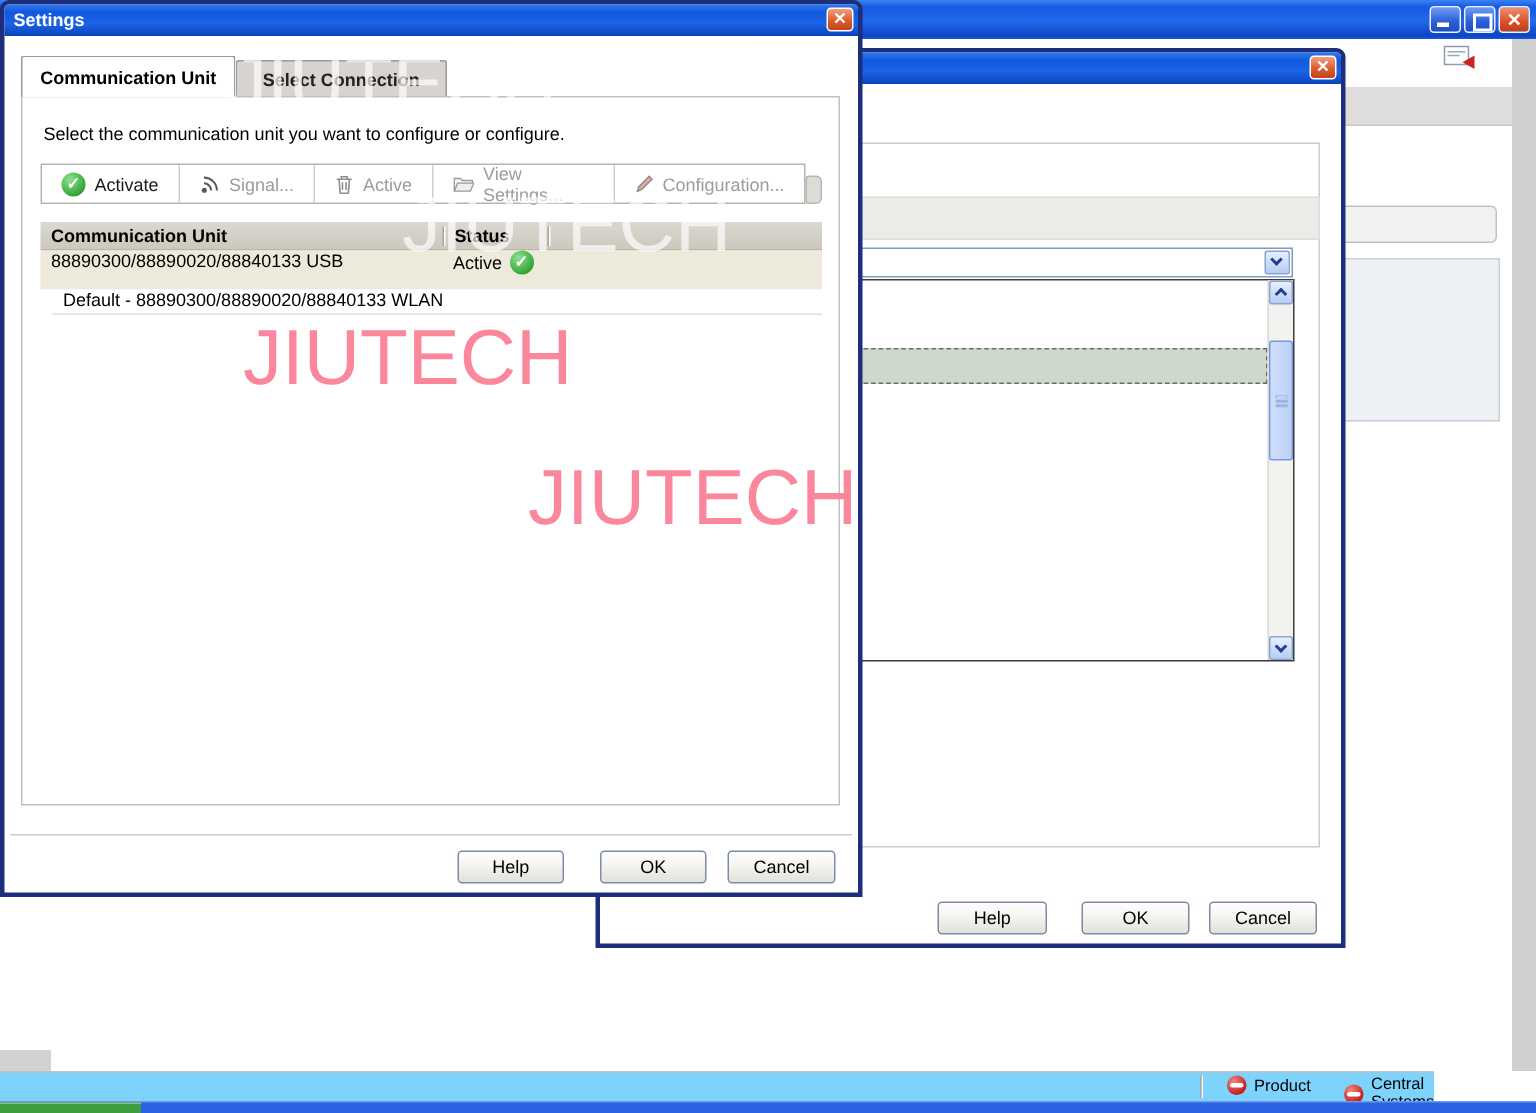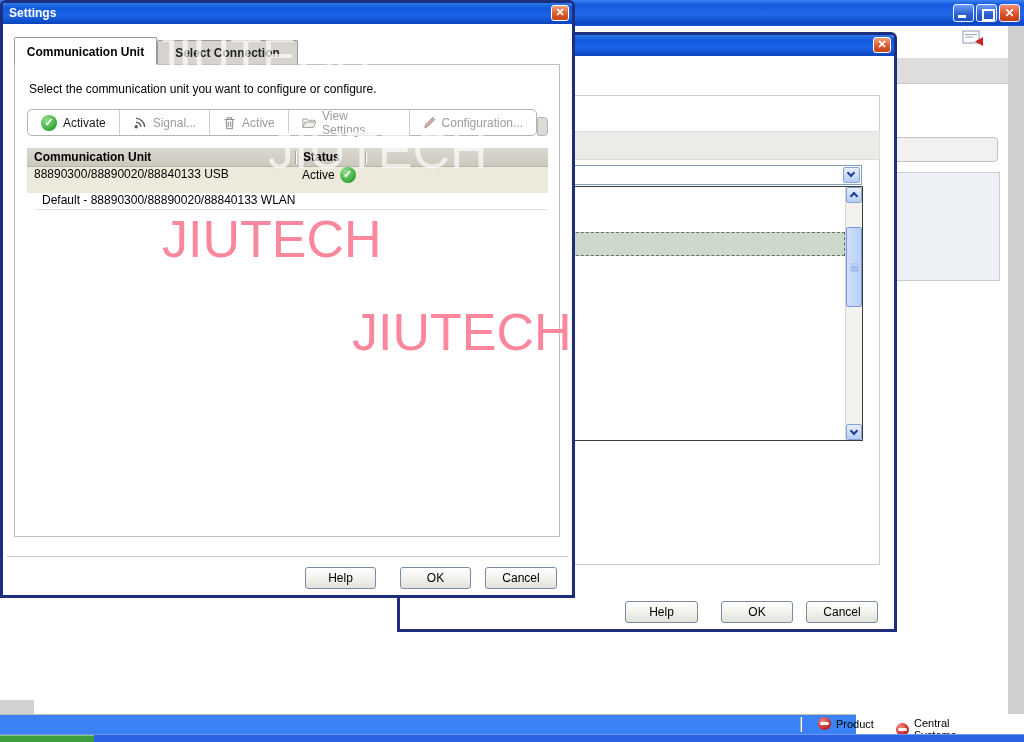--- a/index.html
+++ b/index.html
@@ -21,21 +21,21 @@
 
   #main-toolbar-band { left:580px; top:58px; width:428px; height:26px; background:#dedddb; border-bottom:1px solid #c9c8c4; }
   #main-bar-fragment { left:858px; top:137px; width:140px; height:25px; background:#f1f1ef; border:1px solid #c2c2c0; border-radius:4px; }
   #main-panel-fragment { left:858px; top:172px; width:142px; height:109px; background:#edf0f4; border:1px solid #c8cdd6; }
   #right-strip { left:1008px; top:26px; width:16px; height:688px; background:#cfcfcf; }
   #bl-gray { left:0; top:700px; width:34px; height:14px; background:#d2d2d2; }
 
   #msg-icon { left:962px; top:30px; width:22px; height:17px; }
 
   
-  #statusbar { left:0; top:714px; width:856px; height:20px; background:#3b82f6; border-top:1px solid #c6c2ae;
+  #statusbar { left:0; top:714px; width:956px; height:20px; background:#7dd3fc; border-top:1px solid #c6c2ae;
                font-size:11px; color:#000; }
   .sb-sep { position:absolute; top:2px; width:1px; height:15px; background:#aca899; box-shadow:1px 0 0 #fff; }
   .sb-item { position:absolute; top:2px; display:flex; align-items:center; gap:5px; }
   .rminus { width:13px; height:13px; border-radius:50%; background:radial-gradient(circle at 35% 30%,#f08a7a,#c41e1e 70%); position:relative; flex:0 0 auto; }
   .rminus::after { content:""; position:absolute; left:2px; top:5px; width:9px; height:3px; background:#fff; border-radius:1.5px; }
 
   
   #taskbar { left:0; top:734px; width:1024px; height:8px; background:#2a63e4; border-top:1px solid #6f97f2; }
   #start-frag { position:absolute; left:0; top:0; width:94px; height:8px; background:#3f9e3f; border-top:1px solid #86c386; }
 
@@ -75,21 +75,21 @@
   
   #settings { left:0; top:0; width:575px; height:598px; z-index:20; }
   .tab { position:absolute; border:1px solid #9a9a9a; border-bottom:none; font-size:12px; font-weight:bold;
          text-align:center; border-radius:2px 2px 0 0; }
   #tab-active { left:11px; top:34px; width:143px; height:28px; background:#fff; z-index:3; line-height:28px; color:#000; }
   #tab-inactive { left:154px; top:37px; width:141px; height:25px; background:#d7d4cf; z-index:1; line-height:24px; color:#222; }
   #tab-panel { left:11px; top:61px; width:546px; height:473px; background:#fff; border:1px solid #c0c0c0; z-index:2; }
 
   #instruction { left:14px; top:17px; font-size:12px; color:#000; }
 
-  #cu-toolbar { left:12px; top:44px; width:510px; height:27px; border:1px solid #b5b5b5; border-radius:5px;
+  #cu-toolbar { left:12px; top:44px; width:510px; height:27px; border:1px solid #b5b5b5; border-radius:0;
                 background:linear-gradient(180deg,#fbfbfa,#ececе8 70%,#e6e6e0); display:flex; align-items:stretch; }
   .tb-btn { display:flex; align-items:center; gap:6px; padding:0 13px; border-right:1px solid #cfcfc9; font-size:12px; }
   .tb-btn.enabled { color:#1a1a1a; }
   .tb-btn.disabled { color:#9c9c9c; }
   #tb-overflow { position:absolute; left:522px; top:52px; width:11px; height:19px; background:#dcdcd6;
                  border:1px solid #b5b5b5; border-radius:2px 4px 4px 2px; }
 
   .gcheck { width:16px; height:16px; border-radius:50%; flex:0 0 auto; position:relative;
             background:radial-gradient(circle at 35% 30%,#90e090,#2ea22e 75%); }
   .gcheck::after { content:"\2713"; position:absolute; left:0; right:0; top:1px; text-align:center; color:#fff; font-size:11px; font-weight:bold; }

